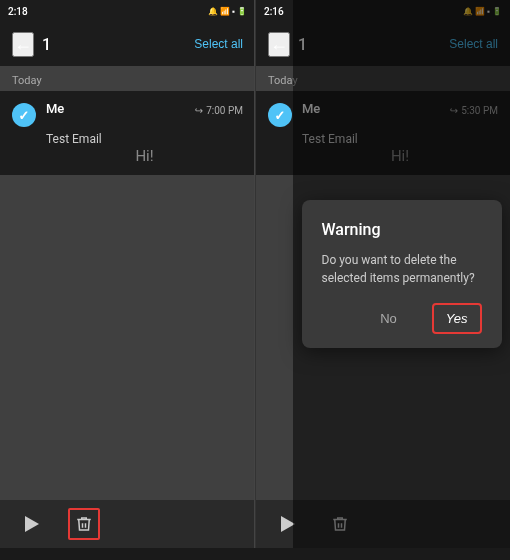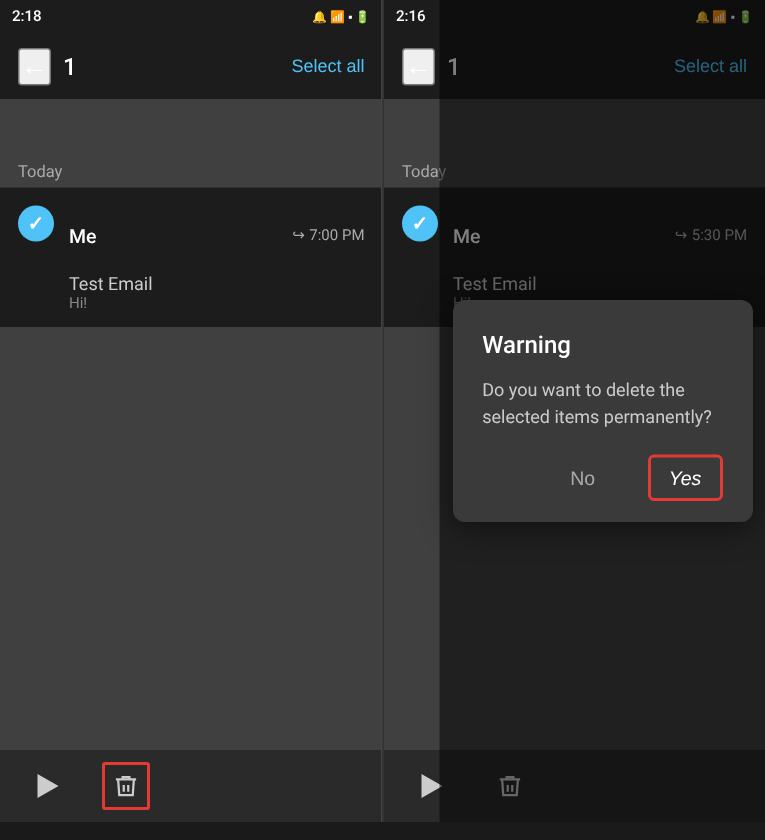--- a/index.html
+++ b/index.html
@@ -85,21 +85,20 @@
       background: none;
       border: none;
       cursor: pointer;
     }
 
     
     .section-label {
       color: #aaa;
       font-size: 11px;
       padding: 8px 12px 4px;
-      margin-top: 34px;
     }
 
     
     .email-item {
       display: flex;
       align-items: flex-start;
       padding: 10px 12px;
       gap: 10px;
       background: #1c1c1c;
     }
@@ -122,22 +121,21 @@
       font-weight: bold;
     }
 
     .email-content {
       flex: 1;
     }
 
     .email-top-row {
       display: flex;
       justify-content: space-between;
-      align-items: flex-start;
-      margin-top: 16px;
+      align-items: flex-end;
     }
 
     .email-sender {
       color: #fff;
       font-size: 13px;
       font-weight: 500;
     }
 
     .email-time {
       color: #aaa;
@@ -148,22 +146,23 @@
     }
 
     .email-subject {
       color: #ccc;
       font-size: 12px;
       margin-top: 16px;
     }
 
     .email-preview {
       color: #888;
-      font-size: 10px;
+      font-size: 15px;
       margin-top: 1px;
+      text-align: center;
     }
 
     
     .forward-icon {
       color: #aaa;
       font-size: 10px;
     }
 
     
     .bottom-toolbar {

